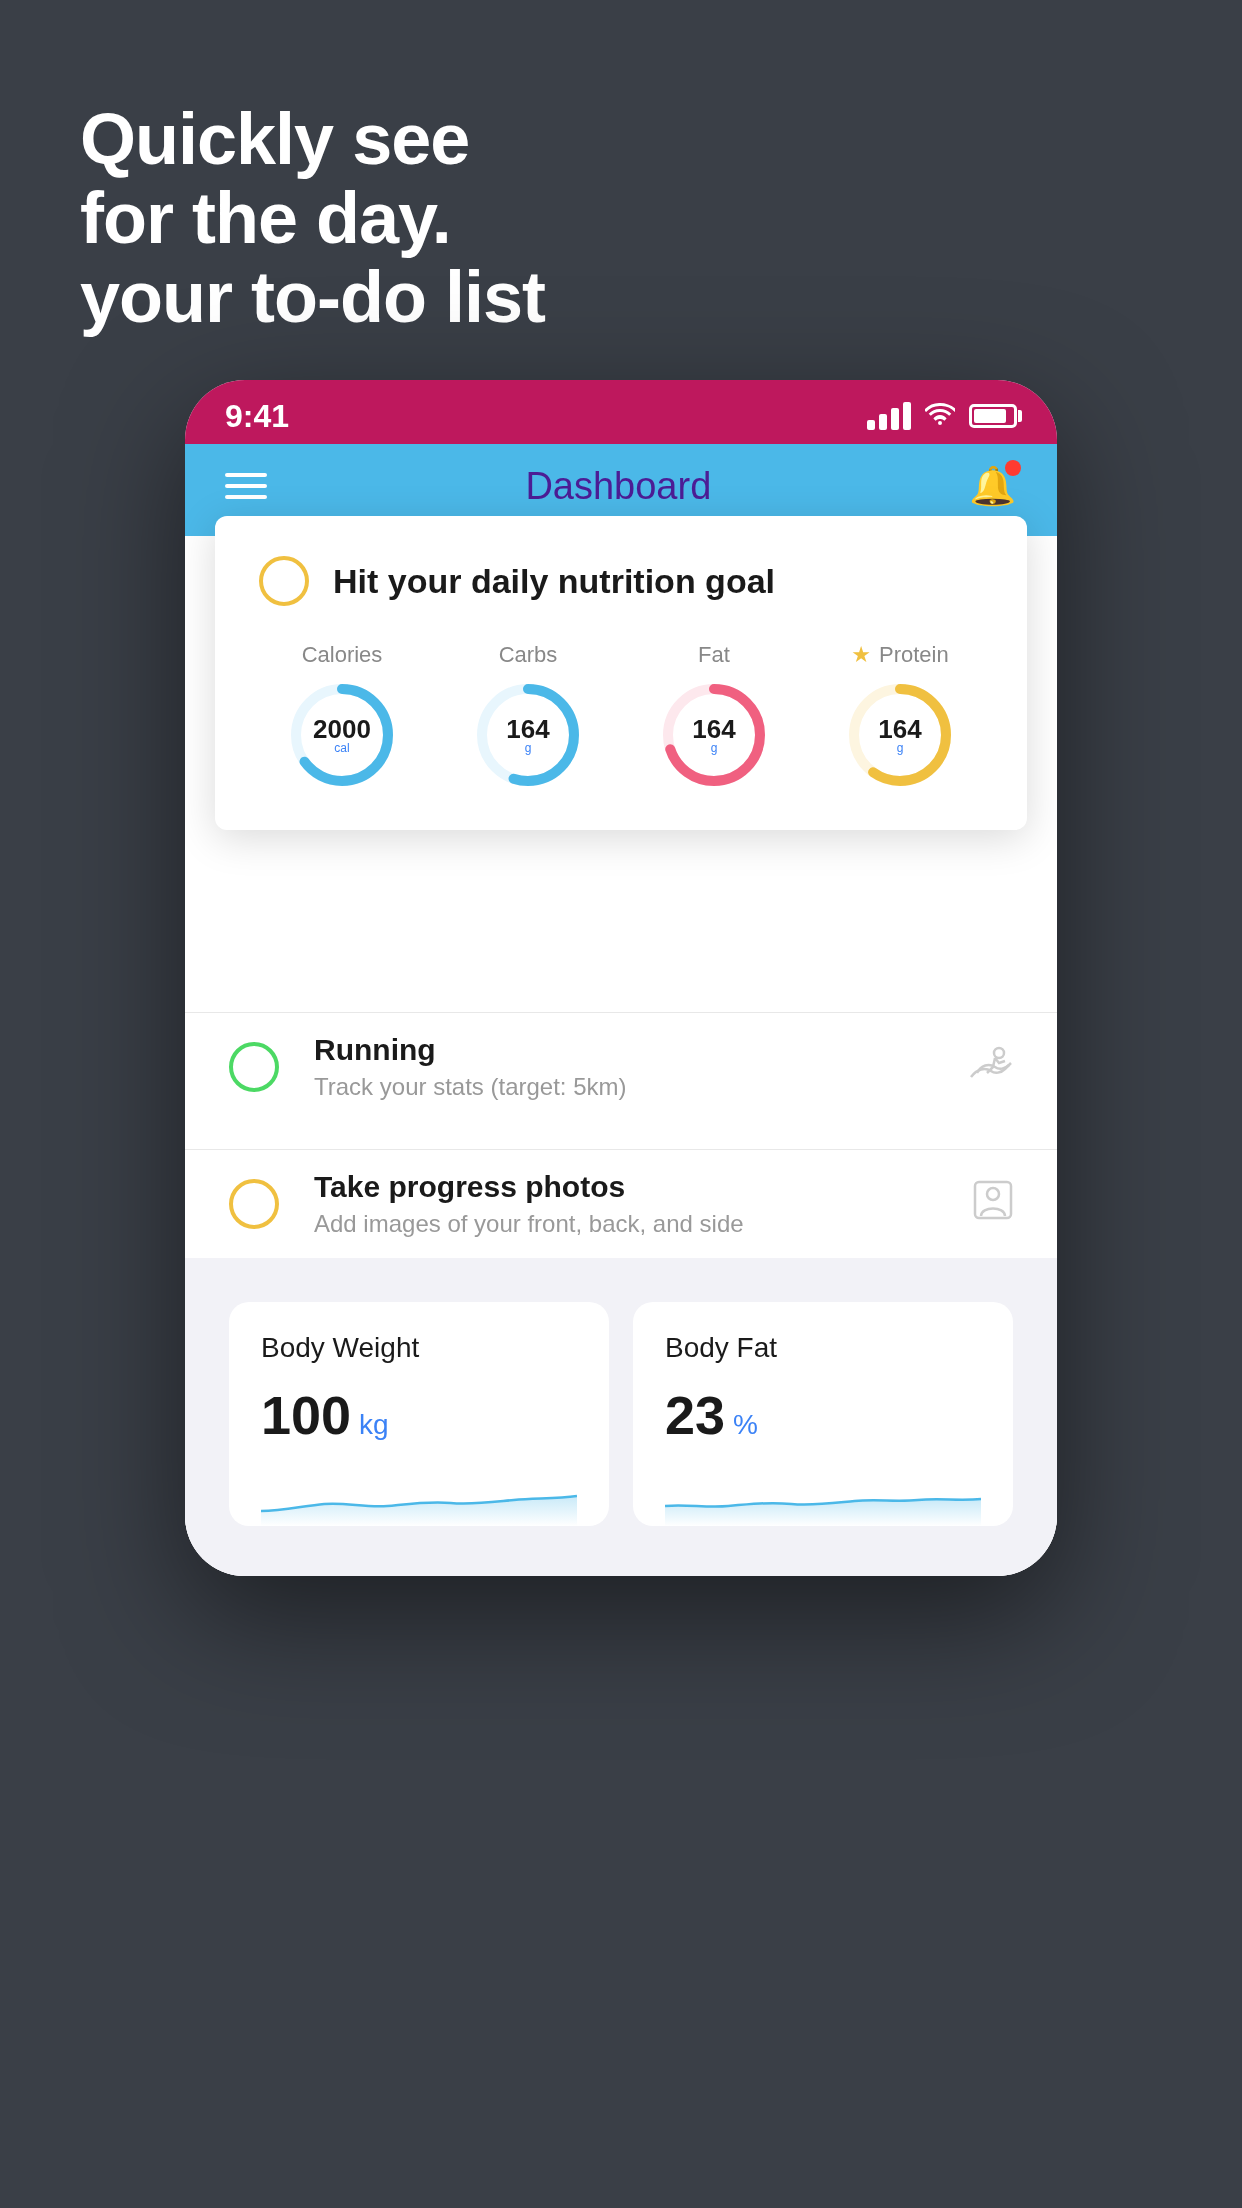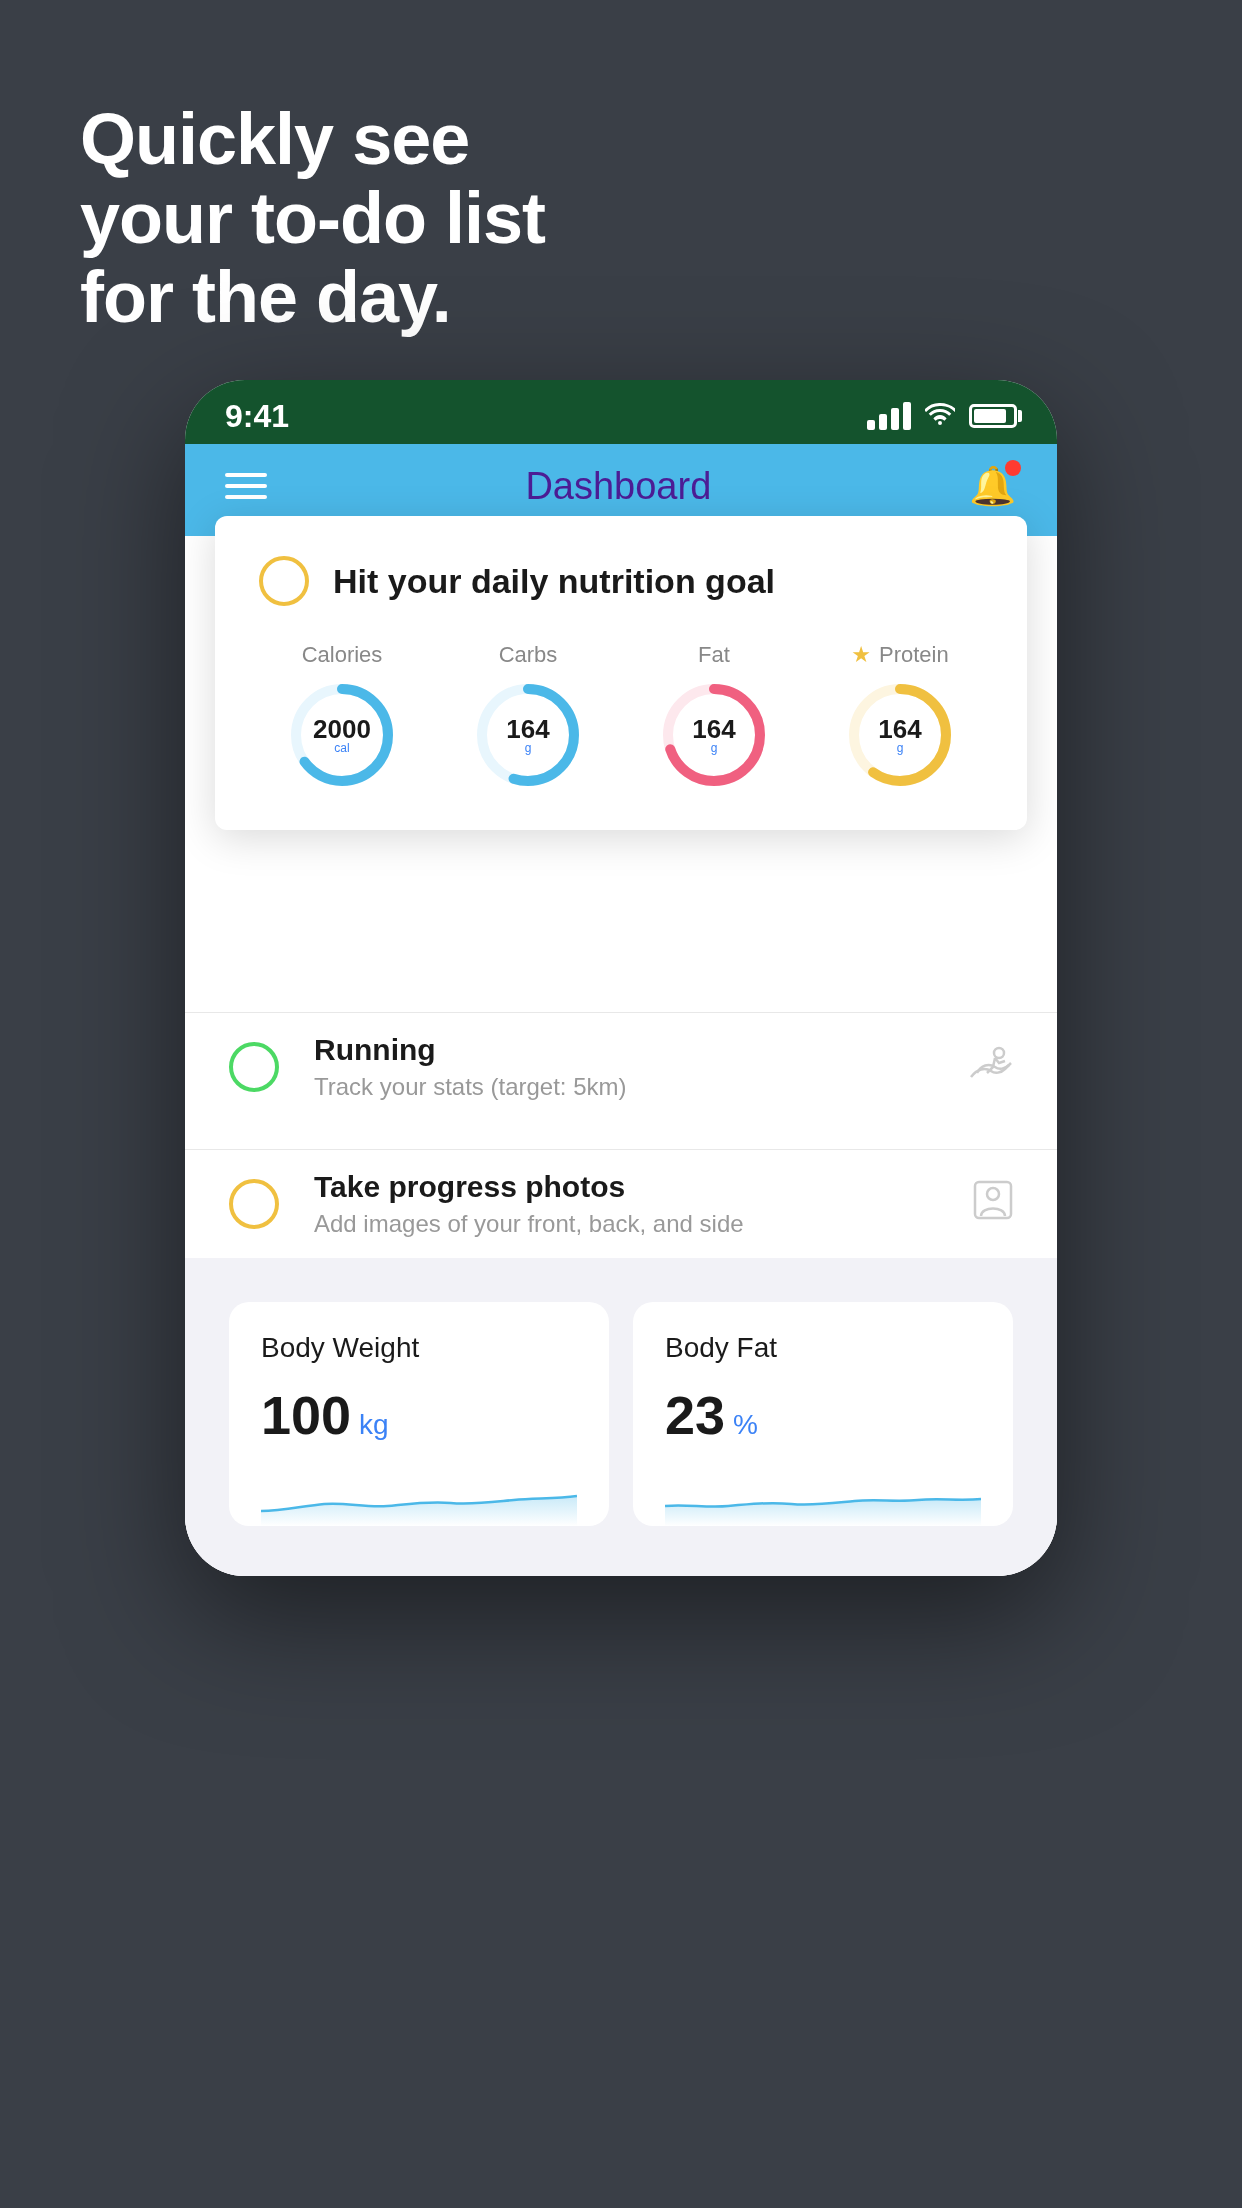--- a/index.html
+++ b/index.html
@@ -38,21 +38,21 @@
       left: 185px;
       width: 872px;
       background: #f2f2f7;
       border-radius: 60px;
       overflow: hidden;
       box-shadow: 0 40px 120px rgba(0,0,0,0.5);
     }
 
     
     .status-bar {
-      background: #14532d;
+      background: #be185d;
       display: flex;
       justify-content: space-between;
       align-items: center;
       padding: 18px 40px 10px;
       height: 64px;
     }
     .status-time {
       color: white;
       font-size: 32px;
       font-weight: 600;
@@ -366,22 +366,22 @@
       height: 100%;
     }
   </style>
 </head>
 <body>
 
 <div class="bg"></div>
 
 <div class="hero-text">
   <div>Quickly see</div>
+  <div>for the day.</div>
   <div>your to-do list</div>
-  <div>for the day.</div>
 </div>
 
 <div class="phone">
 
   <div class="status-bar">
     <span class="status-time">9:41</span>
     <div class="status-icons">
       <div class="signal-bars">
         <div class="signal-bar" style="height:10px"></div>
         <div class="signal-bar" style="height:16px"></div>

